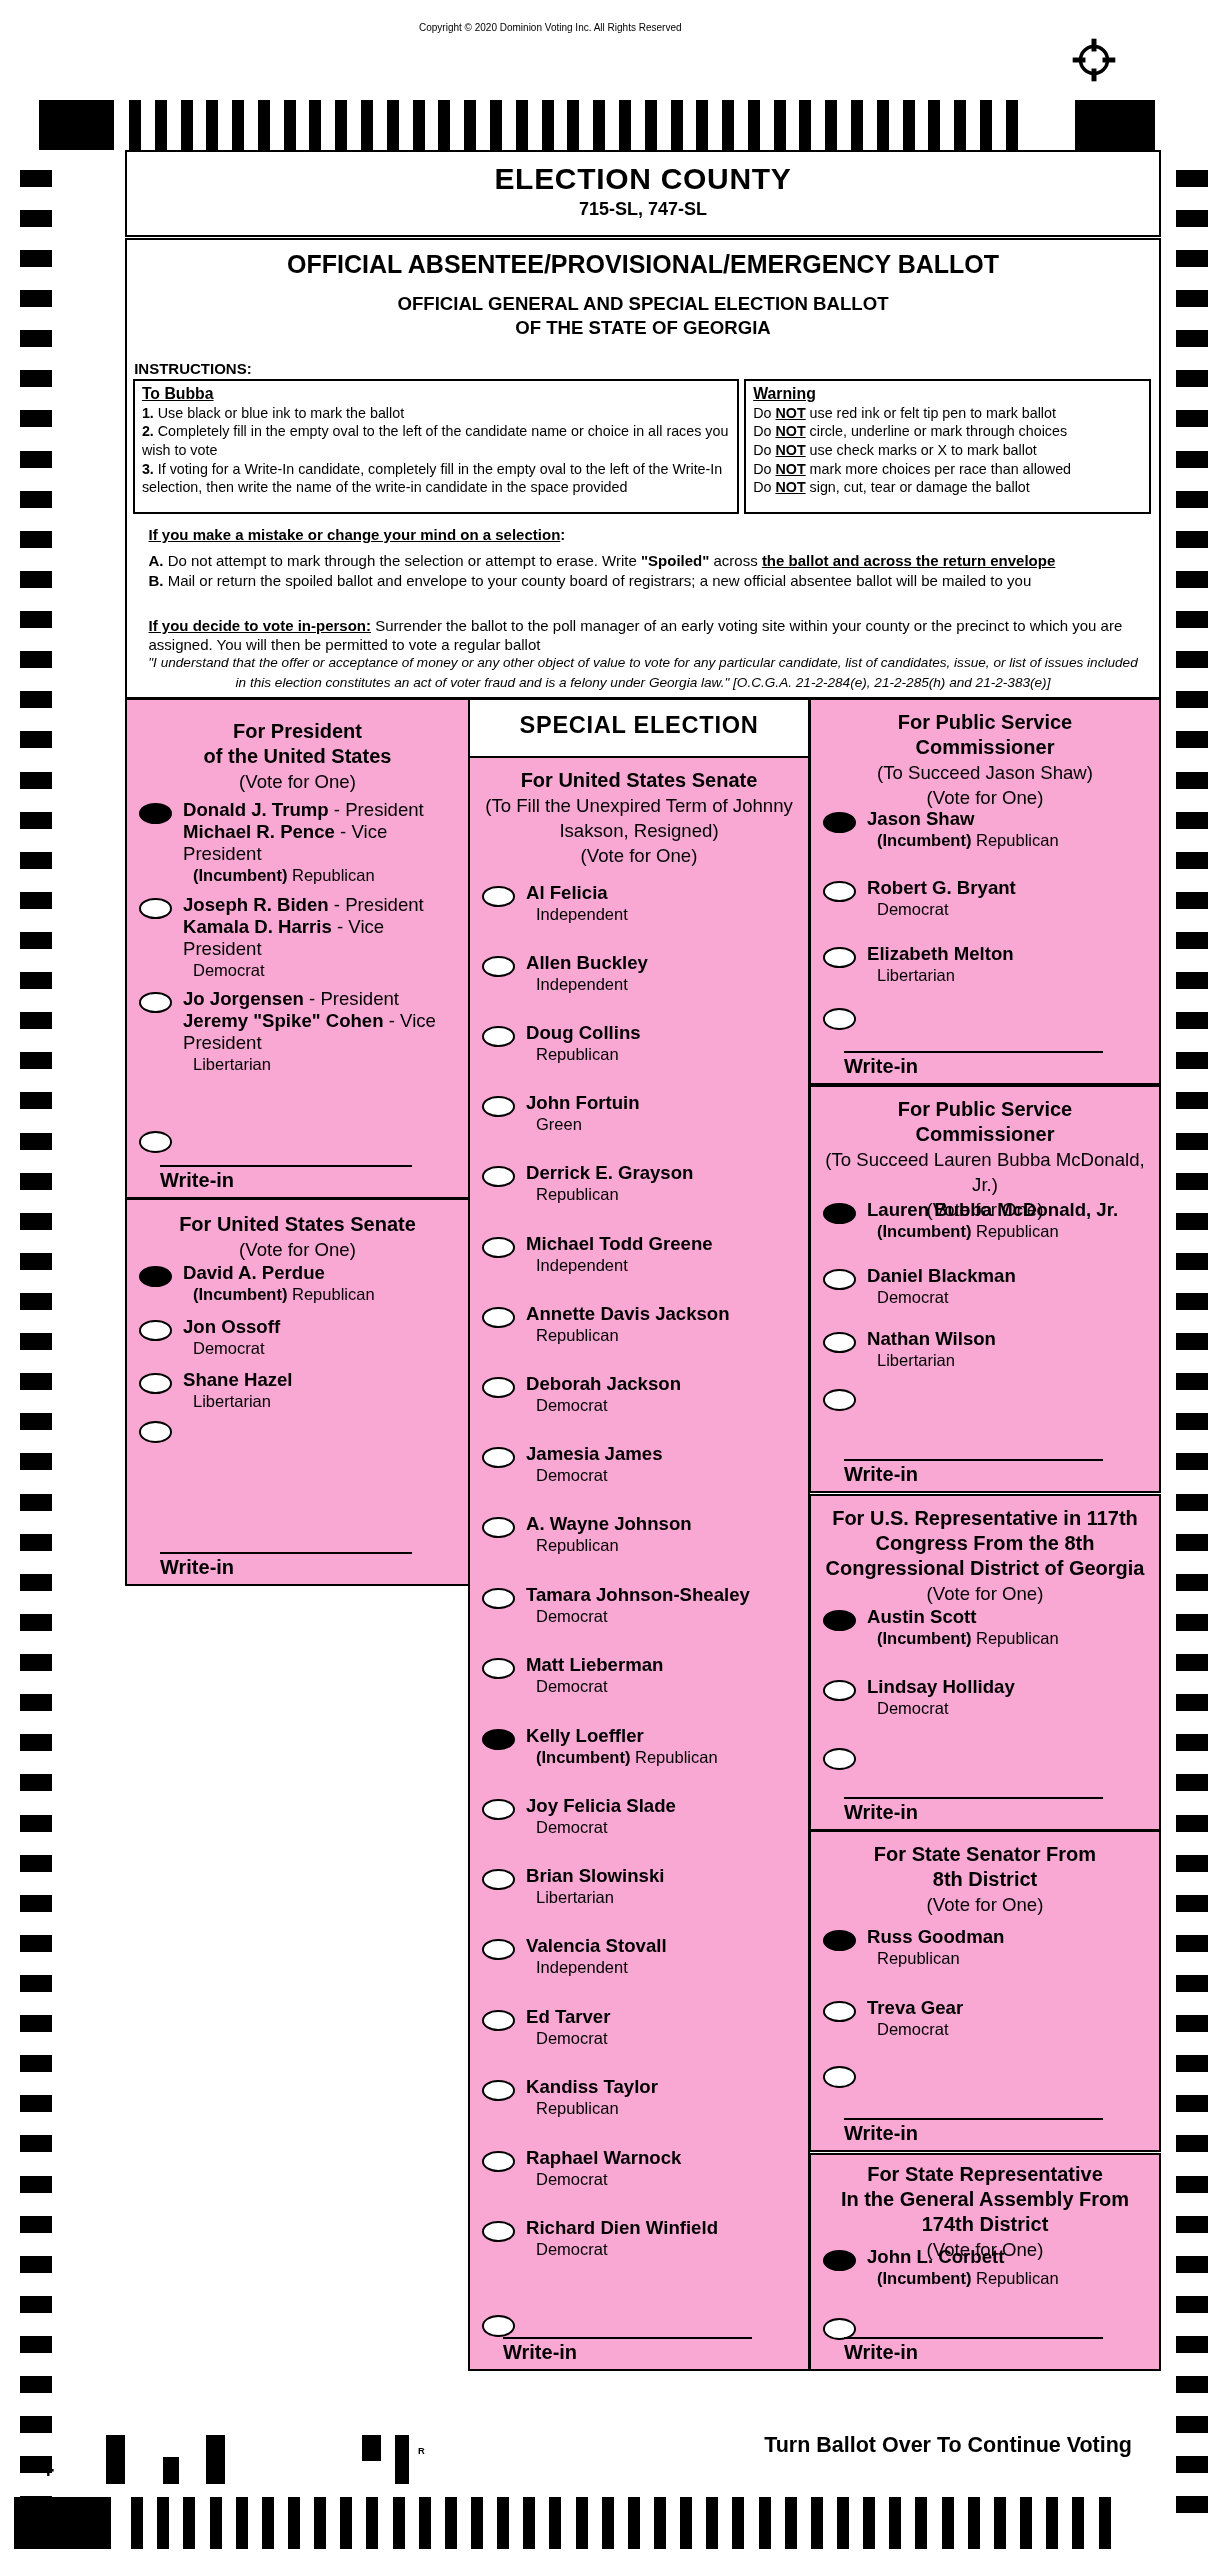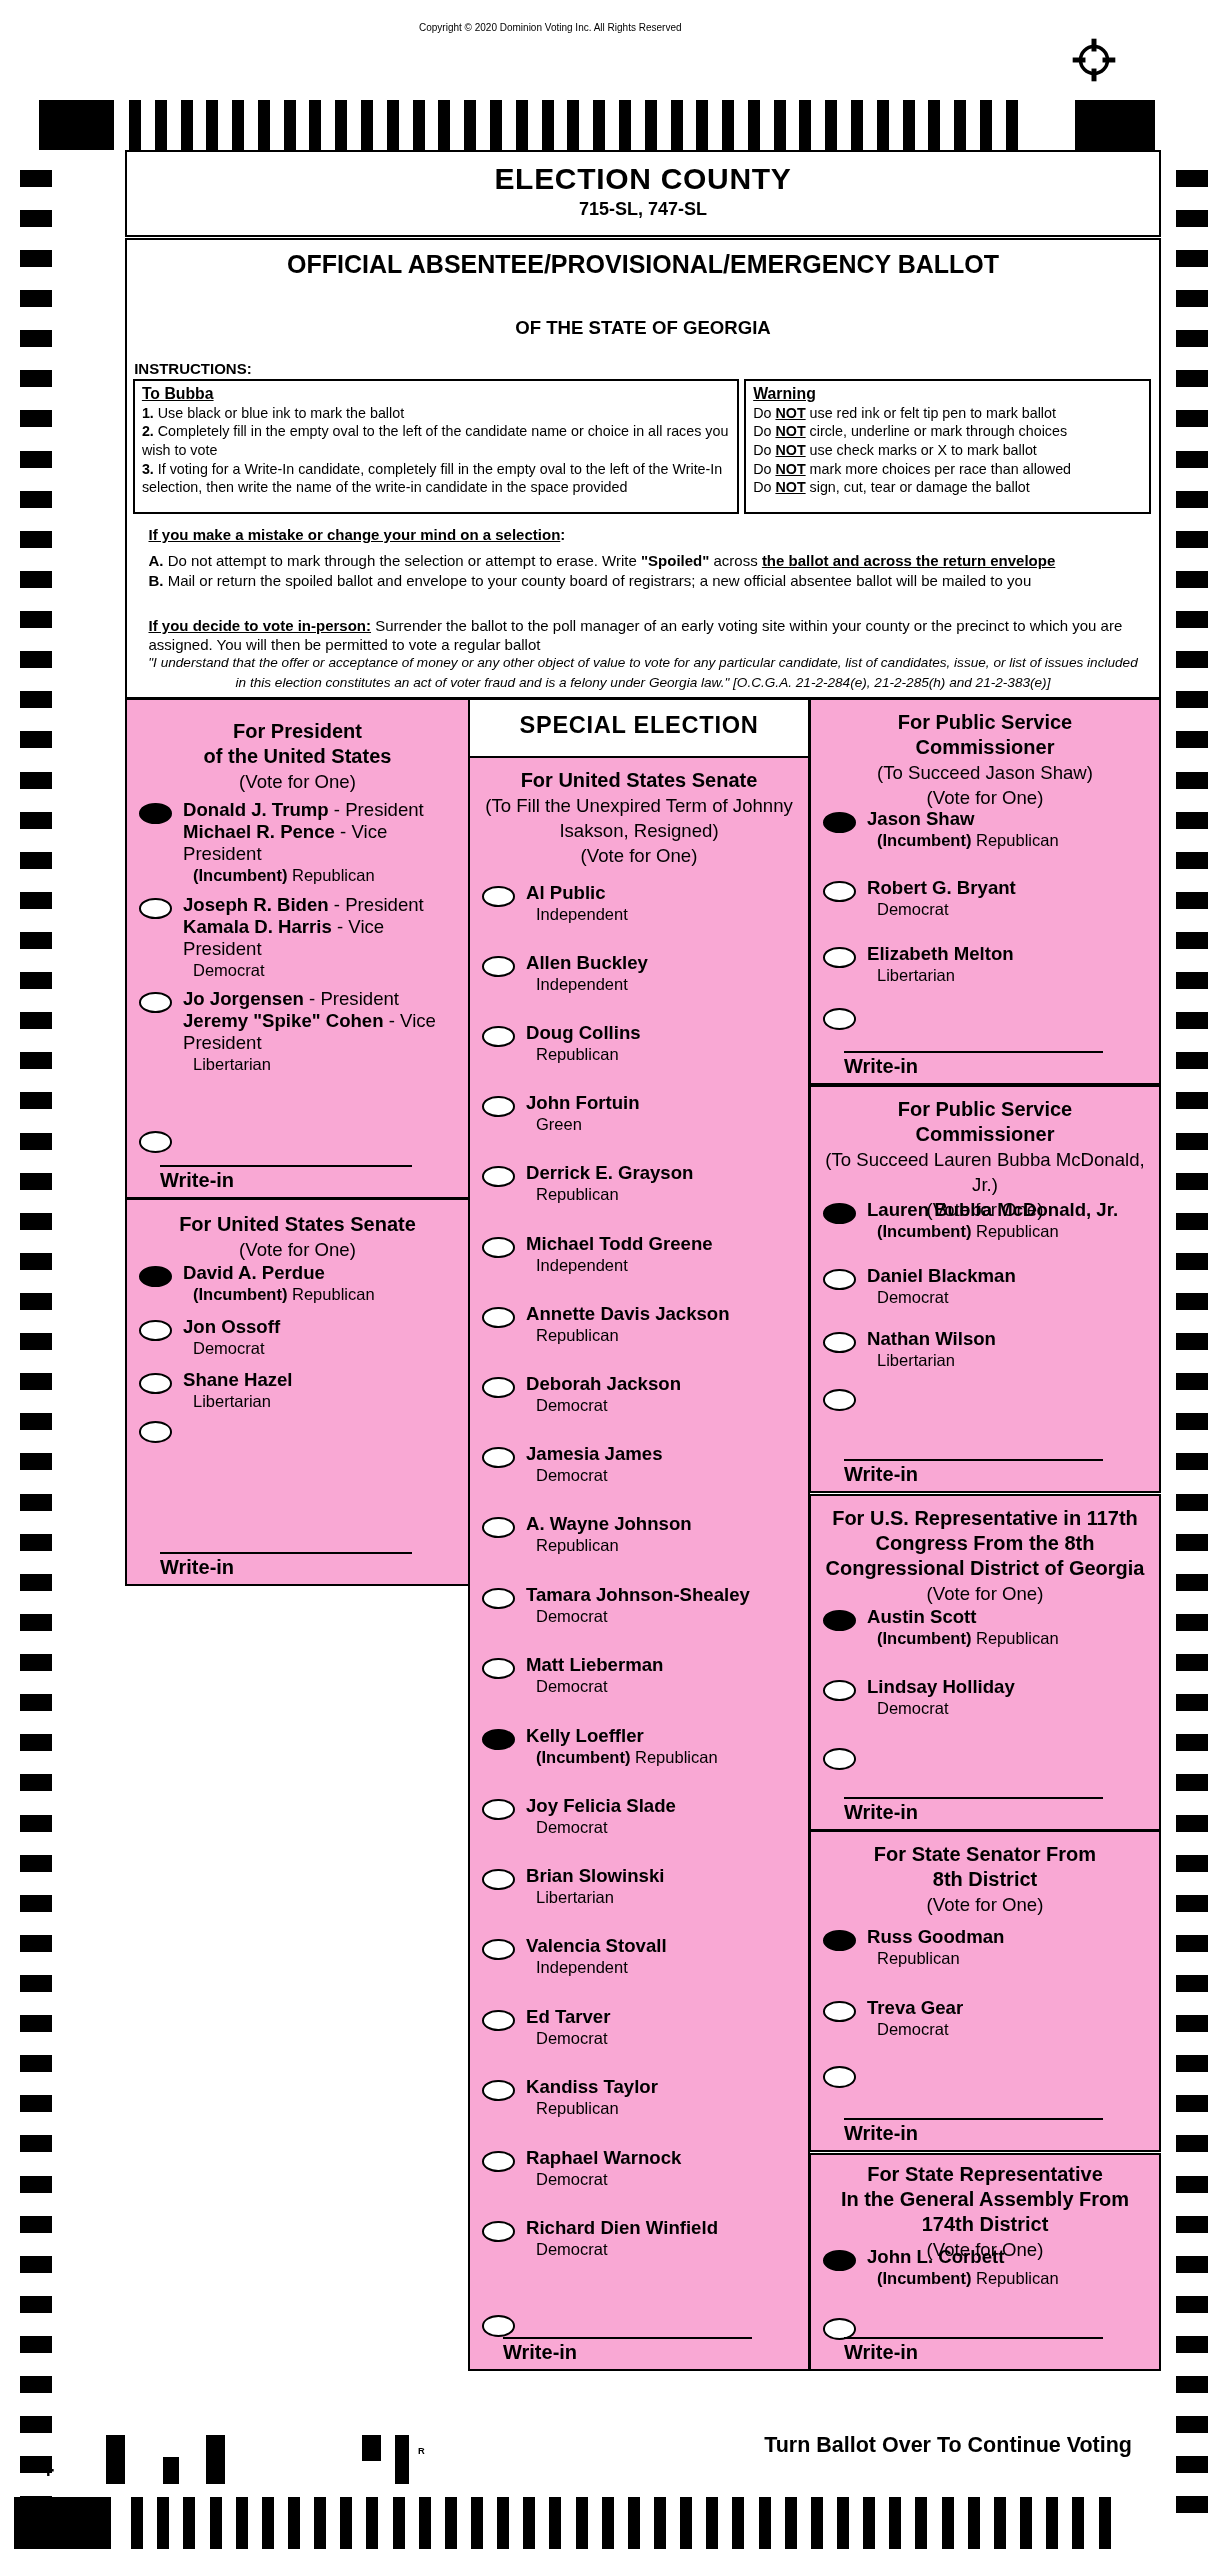--- a/index.html
+++ b/index.html
@@ -257,20 +257,21 @@
       <div class="mark" style="left: 1176px; top: 2496px; width: 31.5px; height: 16.5px;"></div>
     </div>
 
   <div class="county-box">
     <div class="county-name">ELECTION COUNTY</div>
     <div class="precinct">715-SL, 747-SL</div>
   </div>
 
   <div class="title-box">
     <div class="main-title">OFFICIAL ABSENTEE/PROVISIONAL/EMERGENCY BALLOT</div>
+    <div class="sub1">OFFICIAL GENERAL AND SPECIAL ELECTION BALLOT</div>
     <div class="sub2">OF THE STATE OF GEORGIA</div>
     <div class="instr-label">INSTRUCTIONS:</div>
 
     <div class="tovote-box">
       <div class="ibox-title">To Bubba</div>
       <div id="to-vote-list">
           <div class="instr-line"><span class="sb">1.</span><span> Use black or blue ink to mark the ballot</span></div>
           <div class="instr-line"><span class="sb">2.</span><span> Completely fill in the empty oval to the left of the candidate name or choice in all races you wish to vote</span></div>
           <div class="instr-line"><span class="sb">3.</span><span> If voting for a Write-In candidate, completely fill in the empty oval to the left of the Write-In selection, then write the name of the write-in candidate in the space provided</span></div>
         </div>
@@ -368,21 +369,21 @@
       <div class="race-box" style="left: 468px; top: 756px; width: 342px; height: 1615px;">
         <div class="race-title" style="padding-top: 10px;">
           <div class="title-line sb">For United States Senate</div>
           <div class="title-line">(To Fill the Unexpired Term of Johnny</div>
           <div class="title-line">Isakson, Resigned)</div>
           <div class="title-line">(Vote for One)</div>
         </div>
         <div class="cand" style="top: 125px;">
           <div class="oval" style="top: 2.9px;"></div>
           <div class="cand-text">
-            <div class="cand-line"><span class="sb">Al Public</span></div>
+            <div class="cand-line"><span class="sb">Al Felicia</span></div>
             <div class="party-line"><span>Independent</span></div>
           </div>
         </div>
         <div class="cand" style="top: 195px;">
           <div class="oval" style="top: 2.9px;"></div>
           <div class="cand-text">
             <div class="cand-line"><span class="sb">Allen Buckley</span></div>
             <div class="party-line"><span>Independent</span></div>
           </div>
         </div>

